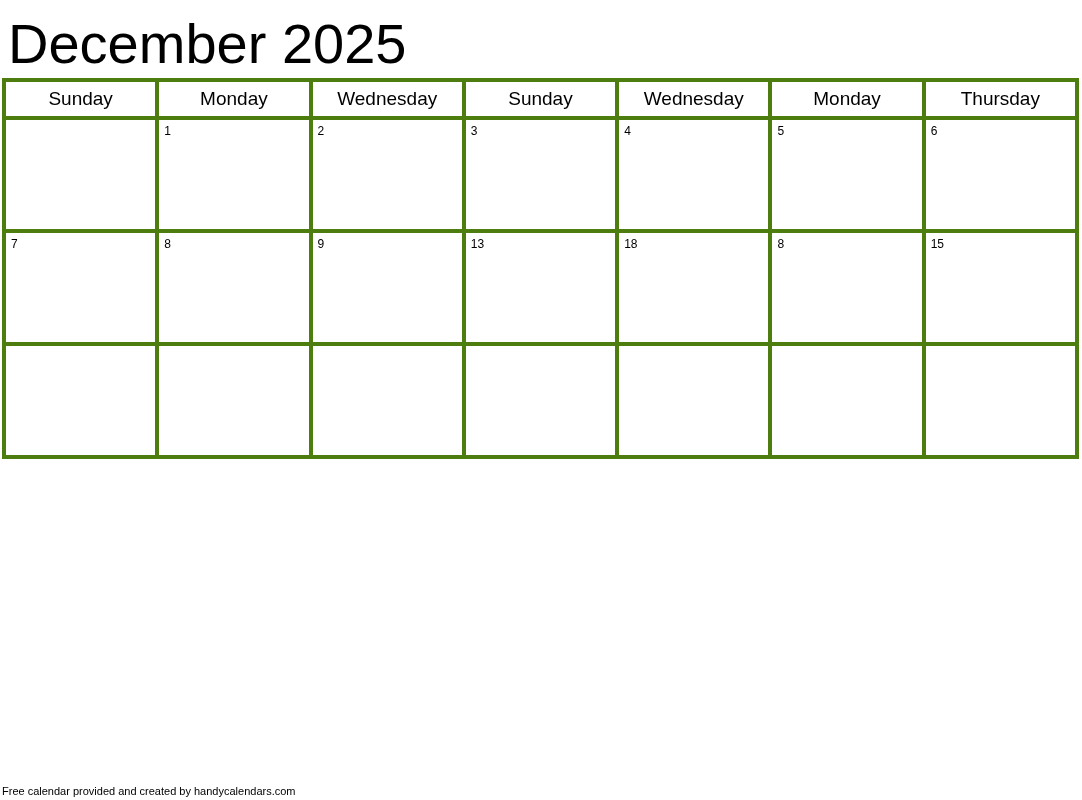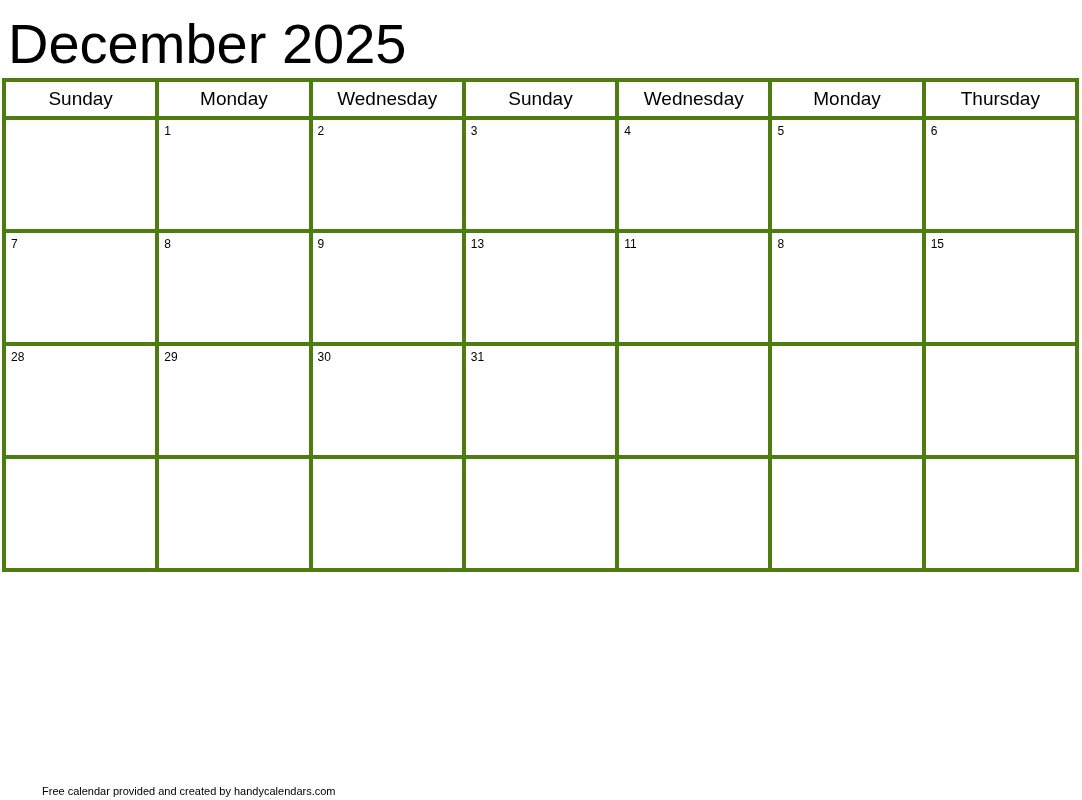--- a/index.html
+++ b/index.html
@@ -60,21 +60,20 @@
     padding: 5px 0 0 5px;
     display: block;
   }
   .footer {
     position: absolute;
     left: 2px;
     bottom: 2px;
     font-size: 11px;
     line-height: 1.2;
     white-space: nowrap;
-    margin-left: 40px;
   }
 </style>
 </head>
 <body>
 
 <div class="page">
 
   <div class="title">
     <span class="month">December</span>
     <span class="year">2025</span>
@@ -123,50 +122,27 @@
         <td>
             <span class="daynum">8</span>
           </td>
         <td>
             <span class="daynum">9</span>
           </td>
         <td>
             <span class="daynum">13</span>
           </td>
         <td>
-            <span class="daynum">11</span>
+            <span class="daynum">18</span>
           </td>
         <td>
             <span class="daynum">8</span>
           </td>
         <td>
             <span class="daynum">15</span>
-          </td>
-      </tr>
-      <tr>
-        <td>
-            <span class="daynum">28</span>
-          </td>
-        <td>
-            <span class="daynum">29</span>
-          </td>
-        <td>
-            <span class="daynum">30</span>
-          </td>
-        <td>
-            <span class="daynum">31</span>
-          </td>
-        <td>
-            <span class="daynum"></span>
-          </td>
-        <td>
-            <span class="daynum"></span>
-          </td>
-        <td>
-            <span class="daynum"></span>
           </td>
       </tr>
       <tr>
         <td>
             <span class="daynum"></span>
           </td>
         <td>
             <span class="daynum"></span>
           </td>
         <td>

